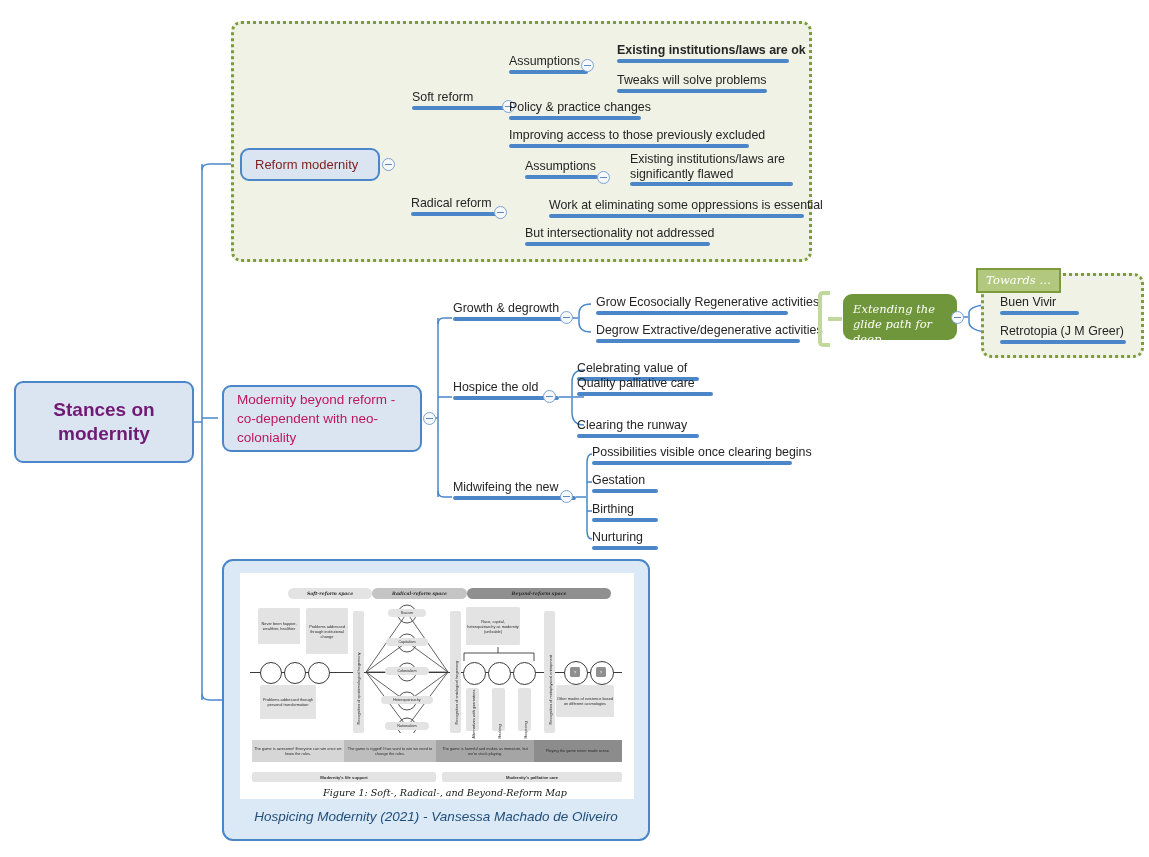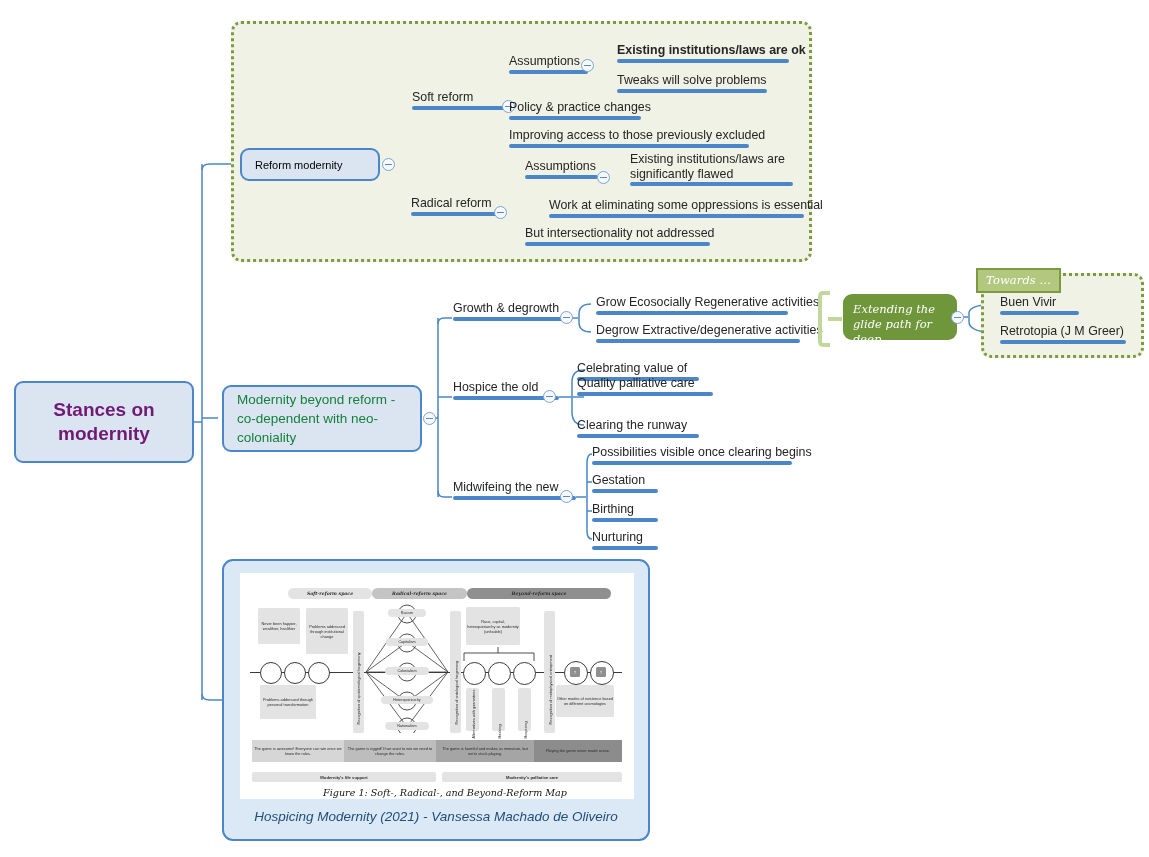--- a/index.html
+++ b/index.html
@@ -13,22 +13,22 @@
   .boundary{position:absolute;background:#eff2e5;border:3px dotted #7d9a3e;border-radius:10px;}
   .boundary-label{position:absolute;background:#b3c87f;border:2px solid #7d9a3e;
      color:#ffffff;font-family:"DejaVu Serif","Liberation Serif",serif;font-style:italic;
      font-size:11.5px;padding:3px 8px 4px 8px;white-space:nowrap;letter-spacing:.1px;}
 
   
   .node-box{position:absolute;background:#dbe5f1;border:2.5px solid #4a86c8;border-radius:9px;
      box-sizing:border-box;display:flex;align-items:center;}
   .node-box .txt{padding:0 13px;color:#701a75;}
   #root-node .txt{font-size:19px;font-weight:bold;line-height:1.28;text-align:center;width:100%;}
-  #reform-node .txt{font-size:11px;color:#000000;}
-  #beyond-node .txt{font-size:13.5px;color:#15803d;line-height:1.42;}
+  #reform-node .txt{font-size:13px;color:#7f1d1d;}
+  #beyond-node .txt{font-size:13.5px;color:#be185d;line-height:1.42;}
 
   
   .topic{position:absolute;white-space:nowrap;}
   .topic .lbl{position:absolute;left:0;bottom:5px;font-size:12.4px;color:#252525;
      line-height:1.22;white-space:nowrap;}
   .topic .lbl.wrap{white-space:normal;}
   .topic .bar{position:absolute;left:0;bottom:0;height:3.6px;background:#4a86c8;border-radius:2px;}
 
   
   .collapse{position:absolute;width:13px;height:13px;border:1.3px solid #7ba3d6;

